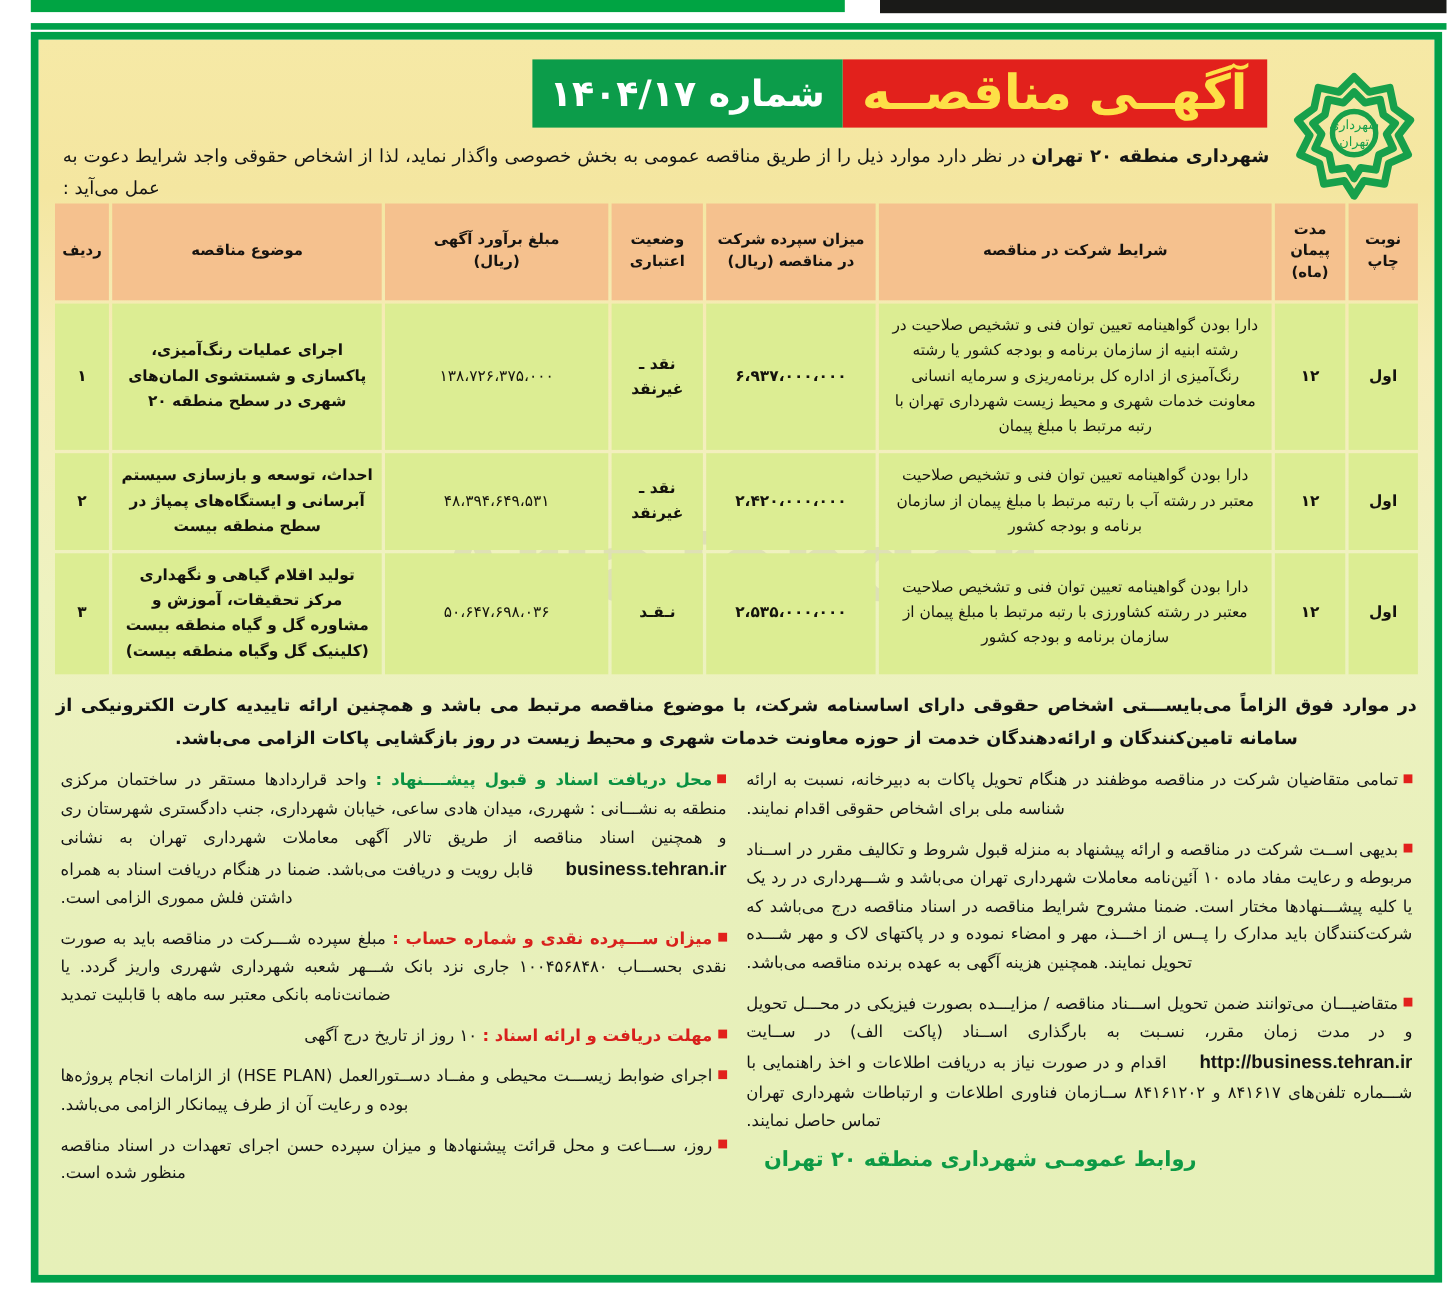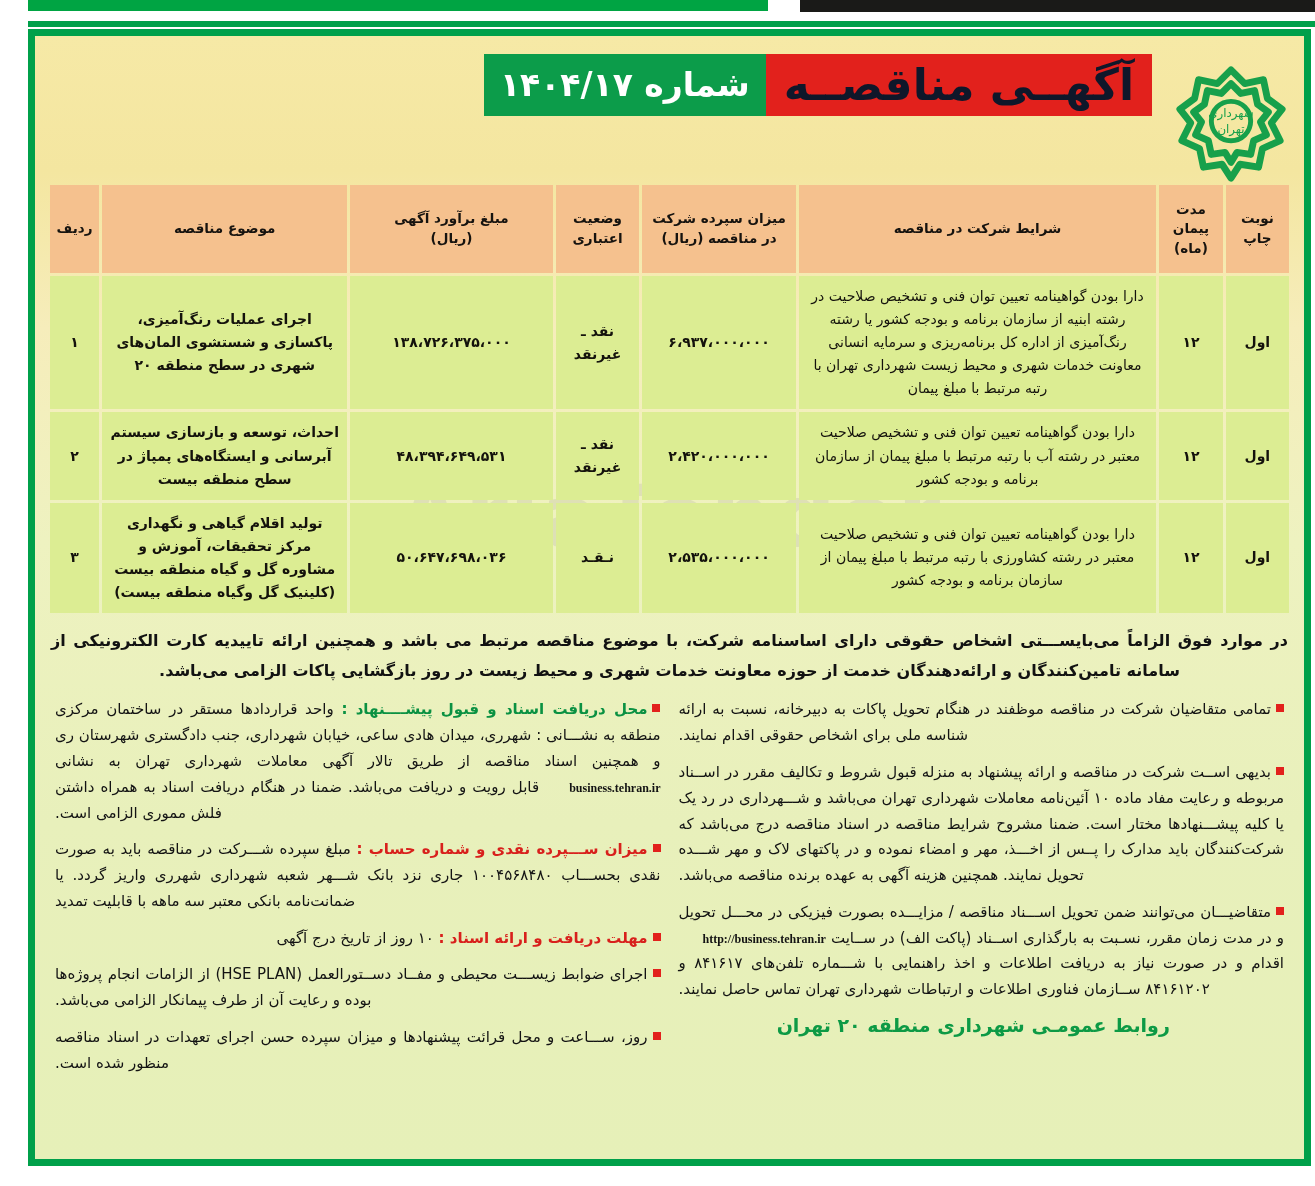--- a/index.html
+++ b/index.html
@@ -64,21 +64,21 @@
     position: absolute;
     right: 152px;
     top: 18px;
     display: flex;
     flex-direction: row;
     align-items: stretch;
     height: 62px;
   }
   .title-red {
     background: #e2211c;
-    color: #0f172a;
+    color: #fde047;
     font-size: 44px;
     font-weight: bold;
     line-height: 62px;
     padding: 0 18px;
     letter-spacing: -1px;
     white-space: nowrap;
     font-family: "DejaVu Sans", "Liberation Sans", sans-serif;
   }
   .title-green {
     background: #0c9c4a;
@@ -129,21 +129,21 @@
     vertical-align: middle;
     text-align: center;
     line-height: 1.65;
   }
   td.subject {
     font-weight: bold;
     font-size: 16px;
     text-align: right;
     line-height: 1.75;
   }
-  td.amount { font-weight: bold; font-size: 17px; letter-spacing: 0.3px; }
+  td.amount { font-weight: normal; font-size: 17px; letter-spacing: 0.3px; }
   td.deposit { font-weight: bold; font-size: 16px; letter-spacing: 0.3px; }
   td.credit { font-weight: bold; font-size: 15px; }
   td.terms {
     text-align: right;
     font-size: 13.6px;
     line-height: 1.62;
     padding: 8px 9px;
   }
   td.months, td.turn { font-weight: bold; font-size: 16px; }
   td.rownum { font-weight: bold; font-size: 17px; }
@@ -194,36 +194,36 @@
     background: #e2211c;
     margin-left: 5px;
     vertical-align: 2px;
   }
   .bullet .lbl {
     font-weight: bold;
     color: #0a9142;
   }
   .bullet .lbl-red { font-weight: bold; color: #d8201c; }
   .bullet .mono {
-    font-family: Liberation Serif, serif;
+    font-family: Liberation Sans, sans-serif;
     direction: ltr;
     unicode-bidi: embed;
-    font-size: 12px;
+    font-size: 17px;
     font-weight: bold;
     margin-left: 24px;
   }
   .bullet.center-last { text-align-last: right; }
 
   
   .signature {
     margin: 8px 28px 0 16px;
     font-size: 19px;
     font-weight: bold;
     color: #0d9a45;
-    text-align: center;
+    text-align: left;
     padding-right: 4px;
   }
 
   
   .watermark {
     position: absolute;
     left: 0; right: 0; top: 430px;
     text-align: center;
     font-size: 86px;
     font-weight: bold;
@@ -274,20 +274,23 @@
           <text x="60" y="56" font-size="12" fill="#17a04b" text-anchor="middle" font-family="DejaVu Sans, sans-serif">شهرداری</text>
           <text x="60" y="72" font-size="12" fill="#17a04b" text-anchor="middle" font-family="DejaVu Sans, sans-serif">تهران</text>
         </svg>
       </div>
 
       <div class="title-row">
         <div class="title-red">آگهــی مناقصــه</div>
         <div class="title-green">شماره ۱۴۰۴/۱۷</div>
       </div>
 
+      <div class="intro">
+        <b>شهرداری منطقه ۲۰ تهران</b><span> در نظر دارد موارد ذیل را از طریق مناقصه عمومی به بخش خصوصی واگذار نماید، لذا از اشخاص حقوقی واجد شرایط دعوت به عمل می‌آید :</span>
+      </div>
     </div>
 
     <div class="tbl-wrap">
       <table class="tender">
         <colgroup>
           <col class="col-turn">
             <col class="col-months">
             <col class="col-terms">
             <col class="col-deposit">
           <col class="col-credit">

